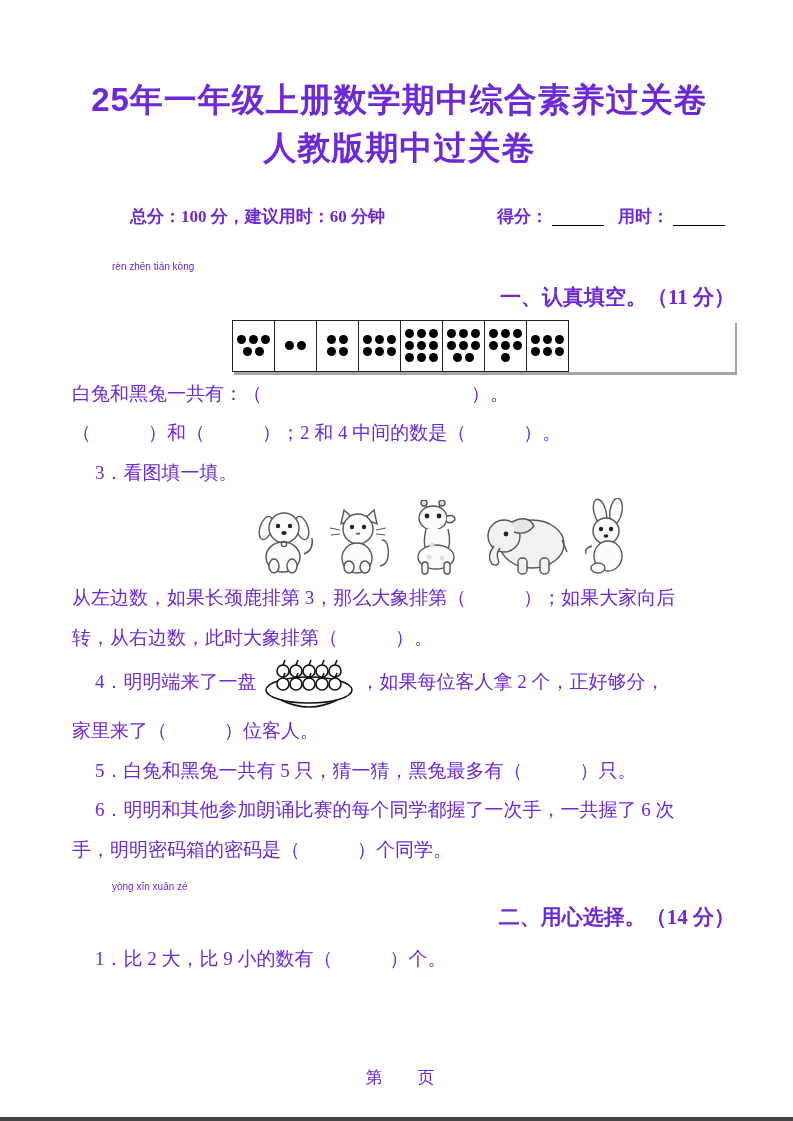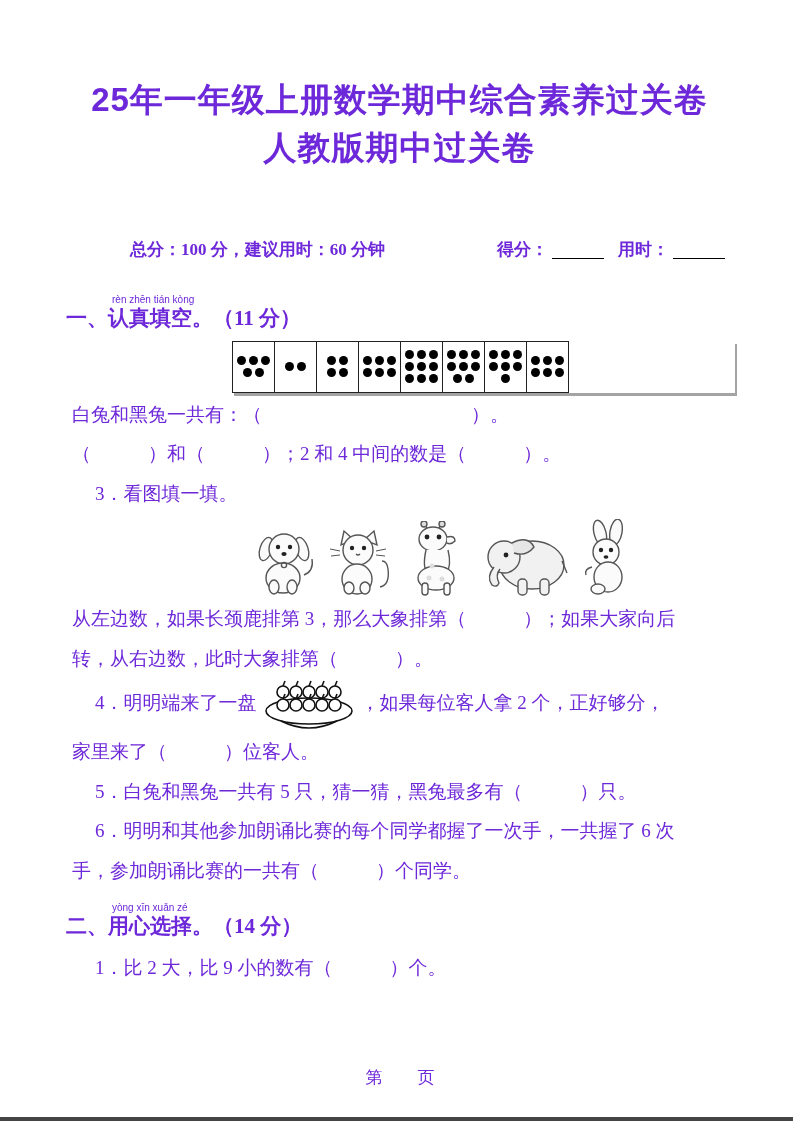--- a/index.html
+++ b/index.html
@@ -18,21 +18,21 @@
     text-align:center;
     font-family:"Liberation Sans","DejaVu Sans",sans-serif;
     font-weight:bold;
     font-size:33px;
     line-height:1.45;
     letter-spacing:1px;
     margin:0 0 0 -8px;
   }
   .score-row{
     display:flex;
-    margin-top:66px;
+    margin-top:33px;
     font-weight:bold;
     font-size:17px;
   }
   .score-info{margin-left:58px;}
   .score-right{margin-left:112px;display:flex;align-items:flex-end;}
   .blank{
     display:inline-block;
     width:52px;height:15px;
     border-bottom:1.6px solid #000;
     margin:0 14px 2px 4px;
@@ -42,21 +42,22 @@
   .pinyin{
     font-family:"Liberation Sans","DejaVu Sans",sans-serif;
     font-size:10px;
     margin-left:46px;
     line-height:1;
   }
   .heading-text{
     font-weight:bold;
     font-size:21px;
     line-height:1.2;
-    margin-top:1px;
+    margin-top:13px;
+    text-align:right;
   }
   .qline{
     font-size:19px;
     line-height:2.08;
     margin:0;
   }
   .q-first{text-indent:23px;}
   .mt{margin-top:9px;}
   
   .dot-table{
@@ -338,21 +339,21 @@
           <line x1="72" y1="21" x2="74" y2="16" stroke="#111"></line>
           <circle cx="72" cy="27" r="6" fill="#fff" stroke="#111"></circle>
         </g>
     </svg><span>，如果每位客人拿 2 个，正好够分，</span>
   </p>
   <p class="qline">家里来了（　　　）位客人。</p>
 
   <p class="qline q-first">5．白兔和黑兔一共有 5 只，猜一猜，黑兔最多有（　　　）只。</p>
 
   <p class="qline q-first">6．明明和其他参加朗诵比赛的每个同学都握了一次手，一共握了 6 次</p>
-  <p class="qline">手，参加朗诵比赛的一共有（　　　）个同学。</p>
+  <p class="qline">手，明明密码箱的密码是（　　　）个同学。</p>
 
   <div class="section-heading" style="margin-top:12px;">
     <div class="pinyin">yòng xīn xuǎn zé</div>
     <div class="heading-text">二、用心选择。（14 分）</div>
   </div>
 
   <p class="qline q-first mt">1．比 2 大，比 9 小的数有（　　　）个。</p>
 
   <div class="footer">第　页</div>
   <div class="bottom-strip"></div>

